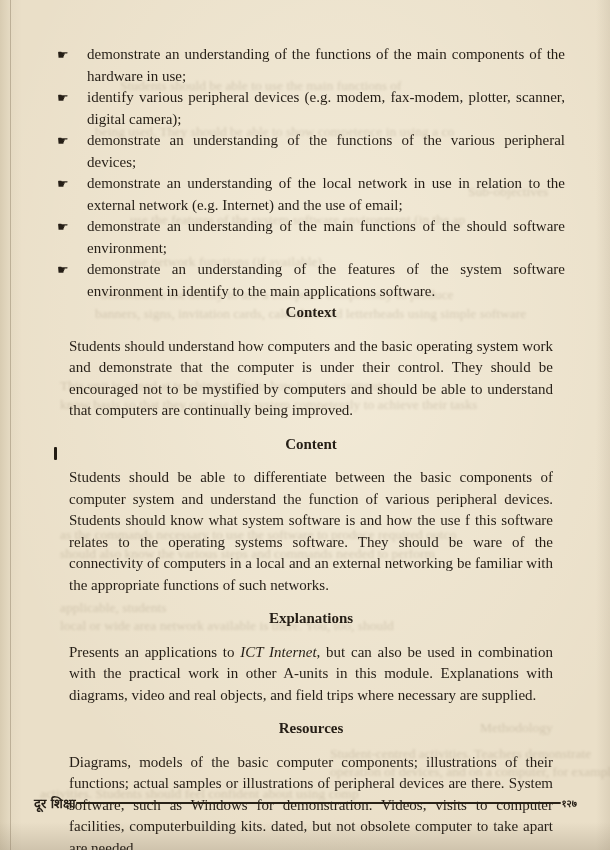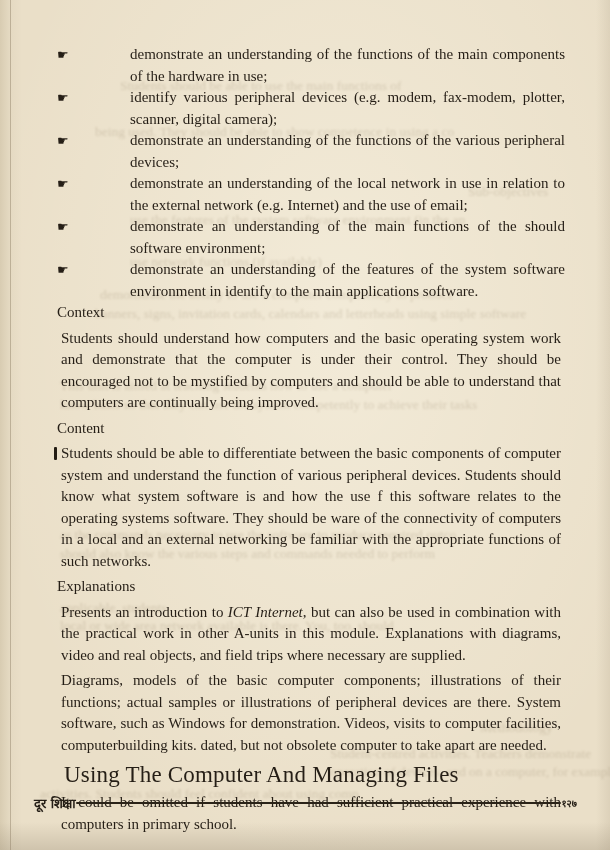--- a/index.html
+++ b/index.html
@@ -35,23 +35,23 @@
     position:absolute;left:57px;top:44px;width:508px;
     font-size:15px;line-height:21.5px;
   }
   ul.objectives{list-style:none;margin:0;padding:0;}
   ul.objectives li{display:flex;}
   .hand{
     flex:0 0 30px;width:30px;
     font-family:"DejaVu Sans", sans-serif;
     font-size:13px;line-height:21.5px;
   }
-  .obj-text{flex:1;text-align:justify;margin-left:43px;}
-  h3.sec-head{font-size:15px;line-height:21.5px;font-weight:normal;margin:0;}
-  p.sec-body{margin:4px;text-align:justify;}
+  .obj-text{flex:1;text-align:justify;}
+  h3.sec-head{font-size:15px;line-height:21.5px;font-weight:bold;margin:0;text-align:center;}
+  p.sec-body{margin:12px;text-align:justify;}
   .italic{font-style:italic;}
   h2.big-heading{
     font-size:23px;line-height:26px;font-weight:normal;
     margin:6px 0 2px 7px;letter-spacing:0.2px;
   }
   .footer{
     position:absolute;left:34px;right:33px;top:794px;
     display:flex;align-items:center;
     font-family:"DejaVu Sans", sans-serif;
     font-size:13px;font-weight:bold;color:#241d15;
@@ -115,22 +115,23 @@
       </li>
     </ul>
 
     <h3 class="sec-head">Context</h3>
     <p class="sec-body">Students should understand how computers and the basic operating system work and demonstrate that the computer is under their control. They should be encouraged not to be mystified by computers and should be able to understand that computers are continually being improved.</p>
 
     <h3 class="sec-head">Content</h3>
     <p class="sec-body">Students should be able to differentiate between the basic components of computer system and understand the function of various peripheral devices. Students should know what system software is and how the use f this software relates to the operating systems software. They should be ware of the connectivity of computers in a local and an external networking be familiar with the appropriate functions of such networks.</p>
 
     <h3 class="sec-head">Explanations</h3>
-    <p class="sec-body"><span>Presents an introduction to </span><span class="italic">ICT Internet</span><span>, but can also be used in combination with the practical work in other A-units in this module. Explanations with diagrams, video and real objects, and field trips where necessary are supplied.</span></p>
+    <p class="sec-body"><span>Presents an applications to </span><span class="italic">ICT Internet</span><span>, but can also be used in combination with the practical work in other A-units in this module. Explanations with diagrams, video and real objects, and field trips where necessary are supplied.</span></p>
 
+    <h3 class="sec-head">Resources</h3>
     <p class="sec-body">Diagrams, models of the basic computer components; illustrations of their functions; actual samples or illustrations of peripheral devices are there. System software, such as Windows for demonstration. Videos, visits to computer facilities, computerbuilding kits. dated, but not obsolete computer to take apart are needed.</p>
 
     <h2 class="big-heading">Using The Computer And Managing Files</h2>
     <p class="sec-body">It could be omitted if students have had sufficient practical experience with computers in primary school.</p>
   </div>
 
   <div class="footer">
     <span class="label">दूर शिक्षा</span>
     <span class="rule"></span>
     <span class="pgnum">१२७</span>

